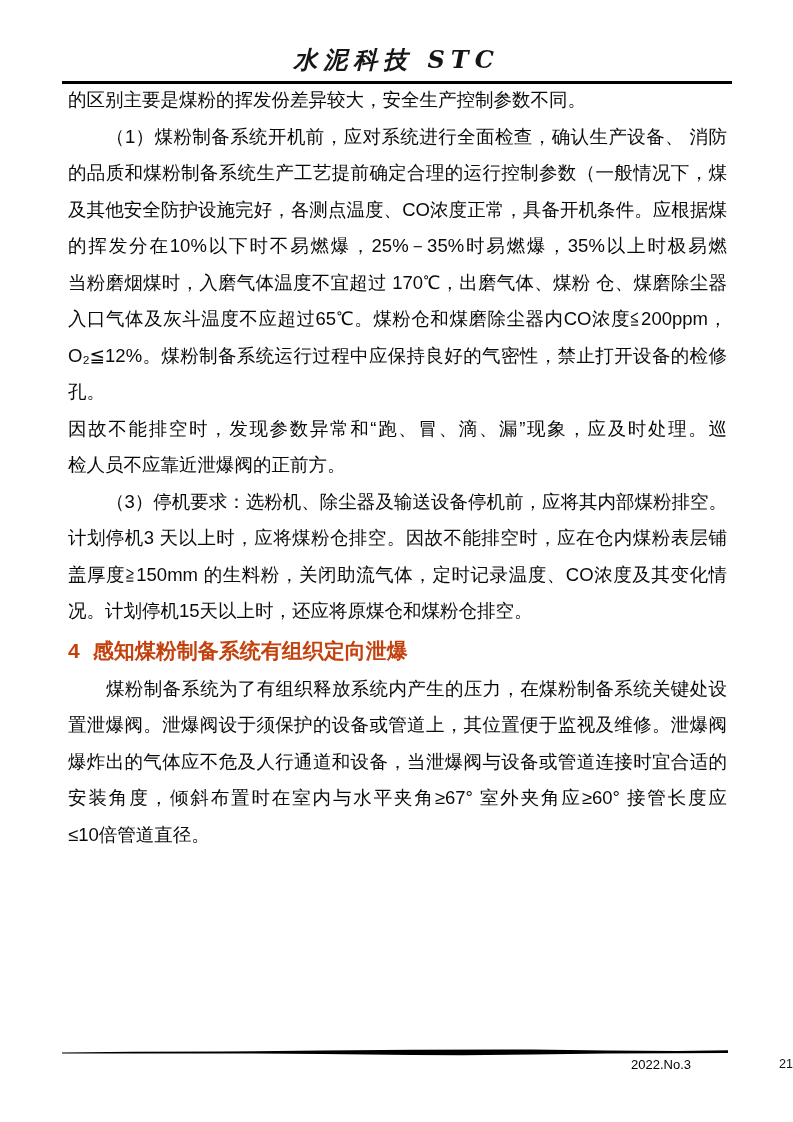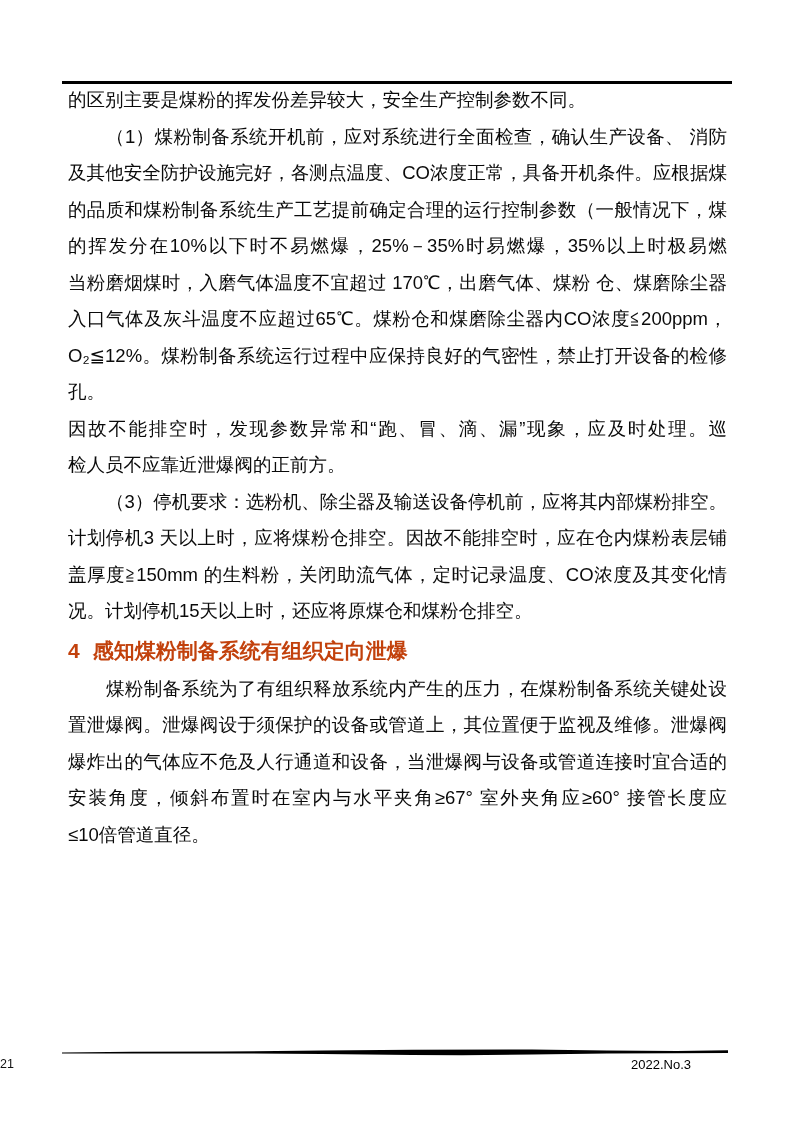--- a/index.html
+++ b/index.html
@@ -62,45 +62,46 @@
   }
   .heading .num { display: inline-block; margin-right: 13px; }
   
   .footer-rule {
     position: absolute;
     top: 1049px; left: 62px; width: 666px; height: 9px;
   }
   .footer-page-number {
     position: absolute;
     top: 1057px; left: 0; width: 100%;
-    text-align: left;
+    text-align: right;
     font-size: 12.5px;
     color: #111111;
   }
   .footer-issue {
     position: absolute;
     top: 1057px; left: 62px; width: 629px;
     text-align: right;
     font-size: 13px;
     color: #000000;
   }
 </style>
 </head>
 <body>
 
 <div class="page">
 
+  <div class="journal-title">水泥科技 STC</div>
 
   <div class="header-rule"></div>
 
   <div class="content">
       <div class="line">的区别主要是煤粉的挥发份差异较大，安全生产控制参数不同。</div>
       <div class="line fill first-indent">（1）煤粉制备系统开机前，应对系统进行全面检查，确认生产设备、 消防</div>
+      <div class="line fill">的品质和煤粉制备系统生产工艺提前确定合理的运行控制参数（一般情况下，煤</div>
       <div class="line fill">及其他安全防护设施完好，各测点温度、CO浓度正常，具备开机条件。应根据煤</div>
-      <div class="line fill">的品质和煤粉制备系统生产工艺提前确定合理的运行控制参数（一般情况下，煤</div>
       <div class="line fill">的挥发分在10%以下时不易燃爆，25%－35%时易燃爆，35%以上时极易燃爆）。</div>
       <div class="line fill">当粉磨烟煤时，入磨气体温度不宜超过 170℃，出磨气体、煤粉 仓、煤磨除尘器</div>
       <div class="line fill">入口气体及灰斗温度不应超过65℃。煤粉仓和煤磨除尘器内CO浓度≦200ppm，</div>
       <div class="line fill">O₂≦12%。煤粉制备系统运行过程中应保持良好的气密性，禁止打开设备的检修门、</div>
       <div class="line">孔。</div>
       <div class="line fill">因故不能排空时，发现参数异常和“跑、冒、滴、漏”现象，应及时处理。巡</div>
       <div class="line">检人员不应靠近泄爆阀的正前方。</div>
       <div class="line fill first-indent">（3）停机要求：选粉机、除尘器及输送设备停机前，应将其内部煤粉排空。</div>
       <div class="line fill">计划停机3 天以上时，应将煤粉仓排空。因故不能排空时，应在仓内煤粉表层铺</div>
       <div class="line fill">盖厚度≧150mm 的生料粉，关闭助流气体，定时记录温度、CO浓度及其变化情</div>

